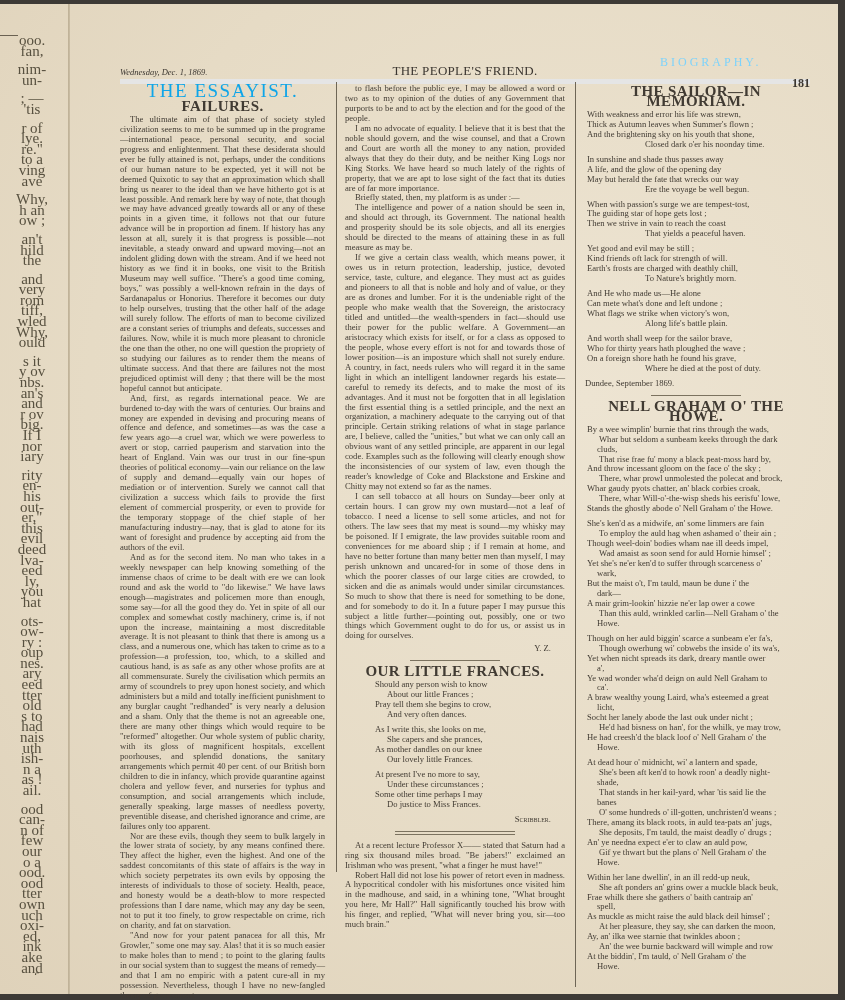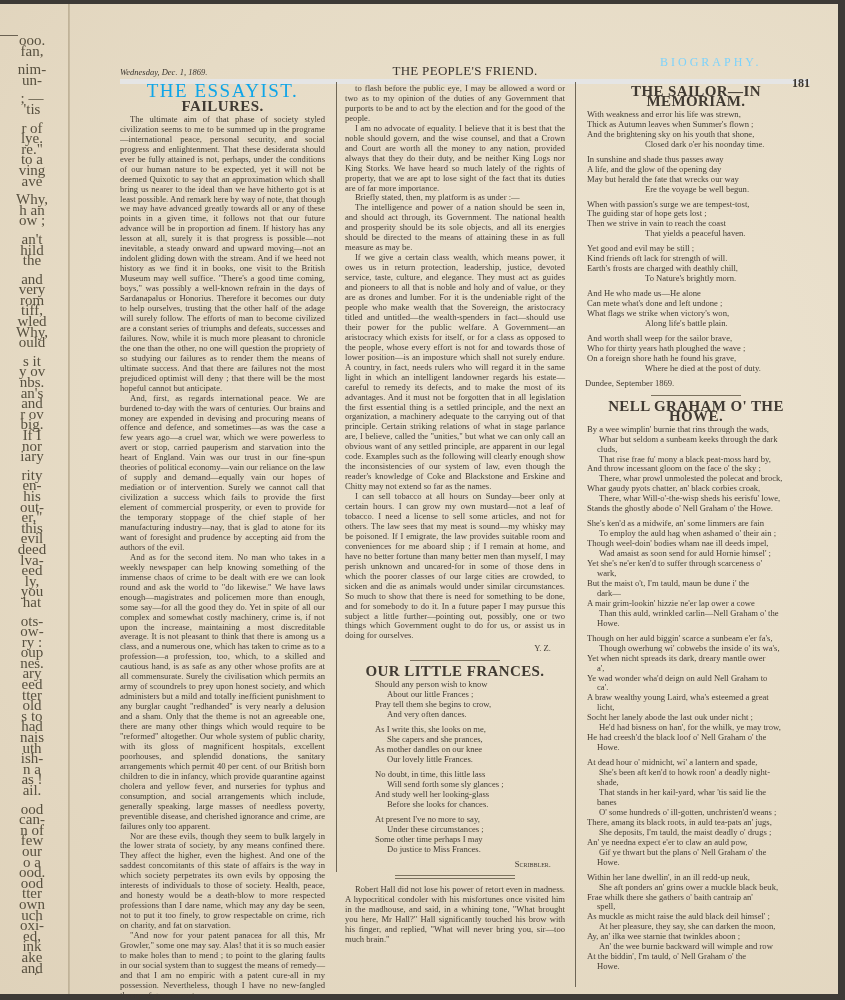--- a/index.html
+++ b/index.html
@@ -202,35 +202,30 @@
         <span class="line">Pray tell them she begins to crow,</span>
         <span class="line indent2">And very often dances.</span>
       </div>
       <div class="stanza">
         <span class="line">As I write this, she looks on me,</span>
         <span class="line indent2">She capers and she prances,</span>
         <span class="line">As mother dandles on our knee</span>
         <span class="line indent2">Our lovely little Frances.</span>
       </div>
       <div class="stanza">
-        <span class="line">No doubt, in time, this little lass</span>
-        <span class="line indent2">Will send forth some sly glances ;</span>
-        <span class="line">And study well her looking-glass</span>
-        <span class="line indent2">Before she looks for chances.</span>
-      </div>
-      <div class="stanza">
         <span class="line">At present I've no more to say,</span>
         <span class="line indent2">Under these circumstances ;</span>
         <span class="line">Some other time perhaps I may</span>
         <span class="line indent2">Do justice to Miss Frances.</span>
       </div>
     </div>
   <div class="signature smallcaps">Scribbler.</div>
   <div class="divider double"></div>
   <div id="anecdotes">
+      <p>At a recent lecture Professor X—— stated that Saturn had a ring six thousand miles broad. "Be jabers!" exclaimed an Irishman who was present, "what a finger he must have!"</p>
       <p>Robert Hall did not lose his power of retort even in madness. A hypocritical condoler with his misfortunes once visited him in the madhouse, and said, in a whining tone, "What brought you here, Mr Hall?" Hall significantly touched his brow with his finger, and replied, "What will never bring you, sir—too much brain."</p>
     </div>
 </div>
 
 <div class="col col3">
   <div class="article-title">THE SAILOR—IN MEMORIAM.</div>
   <div class="poem" id="sailor">
       <div class="stanza">
         <span class="line">With weakness and error his life was strewn,</span>
         <span class="line">Thick as Autumn leaves when Summer's flown ;</span>

